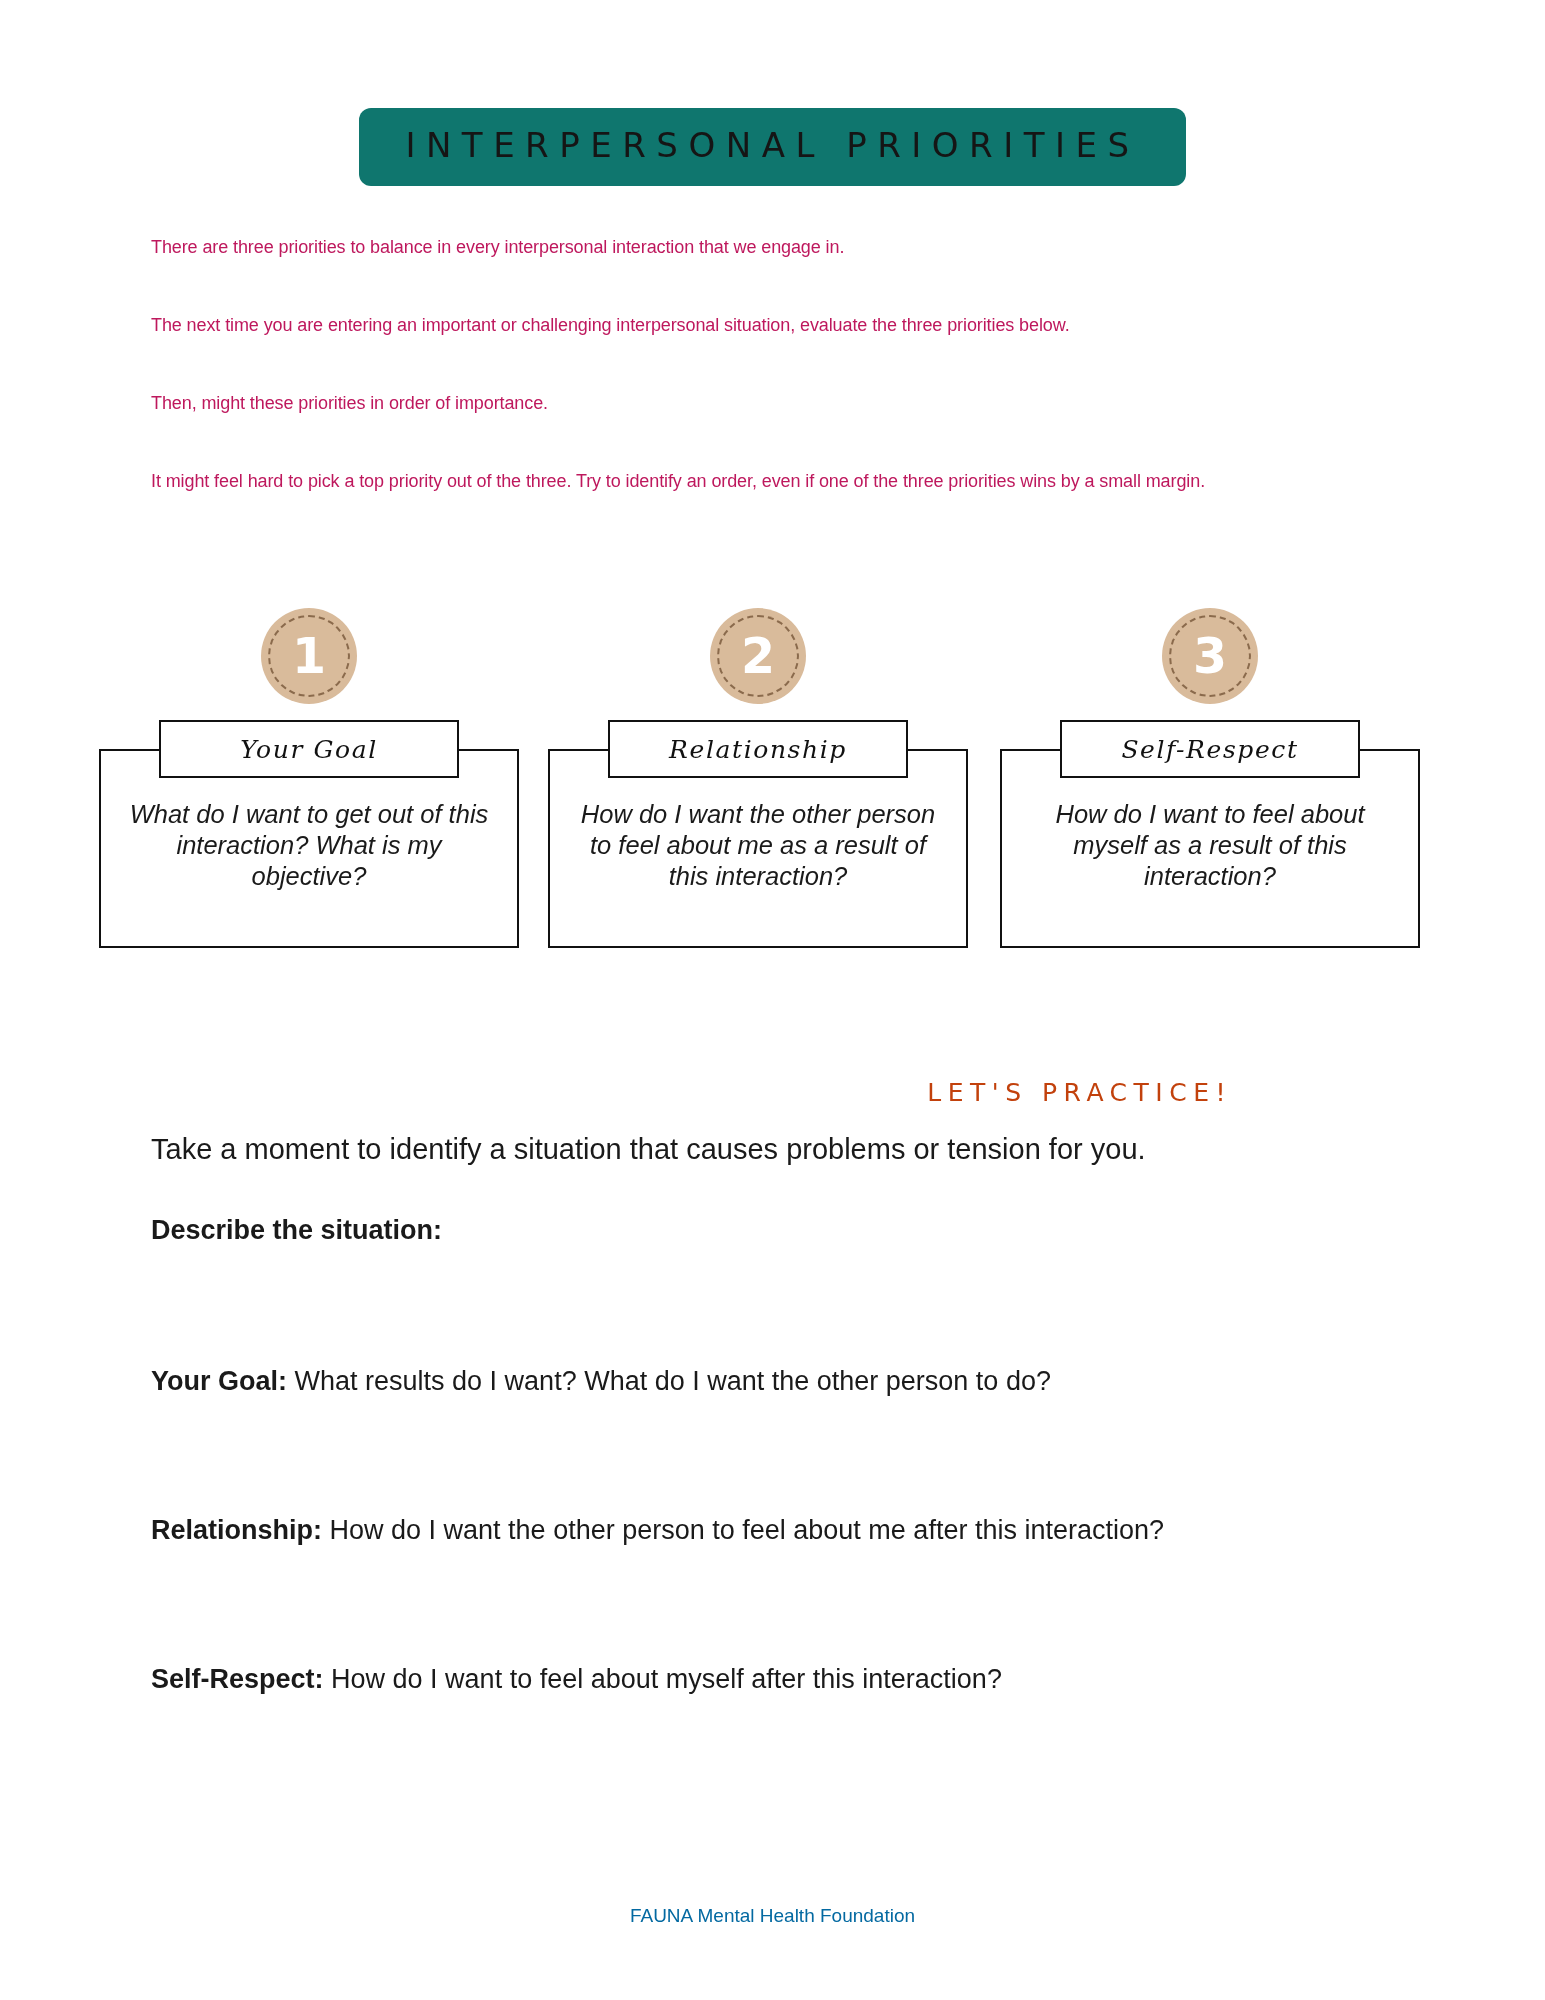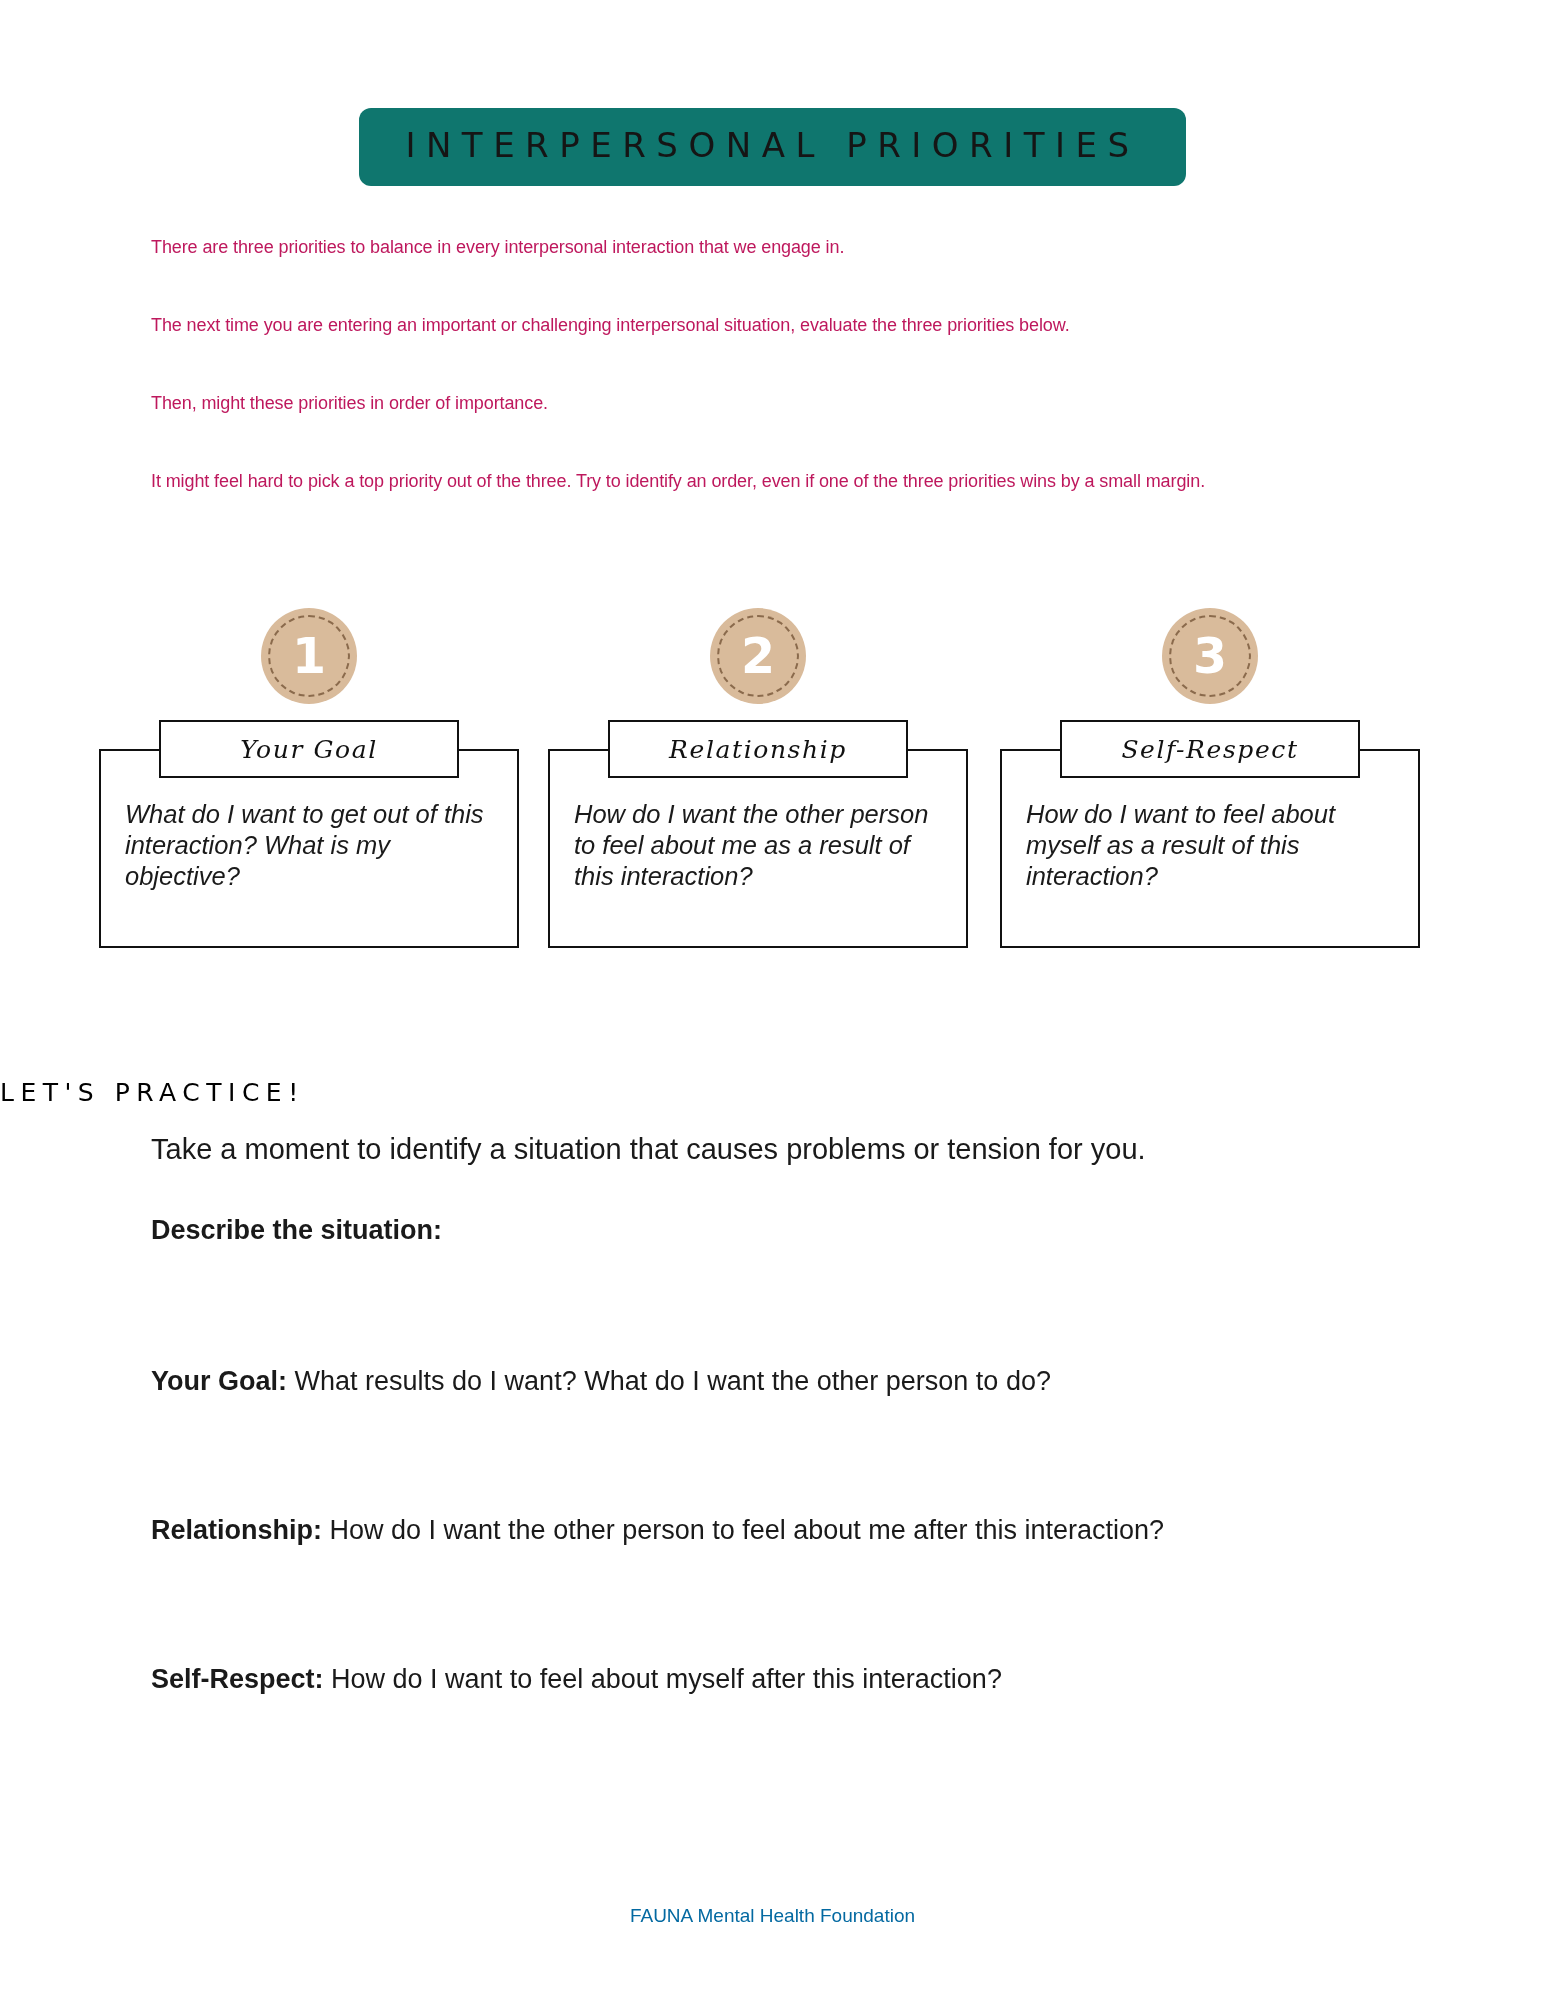--- a/index.html
+++ b/index.html
@@ -95,28 +95,28 @@
   
   .content-box {
     position:absolute; top:141px; left:0; width:420px; height:199px;
     border:2px solid #111; background:#fff;
     display:flex; align-items:flex-start; justify-content:center;
     z-index:1;
     padding:48px 24px 0 24px;
   }
   .content-text {
     font-size:25.5px; line-height:31px;
-    font-style:italic; color:#1a1a1a;
+    font-style:italic; text-align:center; color:#1a1a1a;
   }
 
   
   .practice-head {
-    position:absolute; left:0; top:1078px; width:1232px; text-align:left;
+    position:absolute; left:0; top:1078px; width:1232px; text-align:right;
     font-family:"DejaVu Sans", sans-serif;
-    font-size:25px; letter-spacing:6.5px; color:#000000; font-weight:400;
+    font-size:25px; letter-spacing:6.5px; color:#c2410c; font-weight:400;
   }
   .practice-sub {
     position:absolute; left:151px; top:1130px;
     font-size:29px; line-height:38px; color:#1a1a1a;
   }
 
   .prompt { position:absolute; left:151px; font-size:27px; line-height:36px; color:#1a1a1a; }
   .prompt b { font-weight:700; }
   .p-describe { top:1212px; }
   .p-goal     { top:1363px; }

